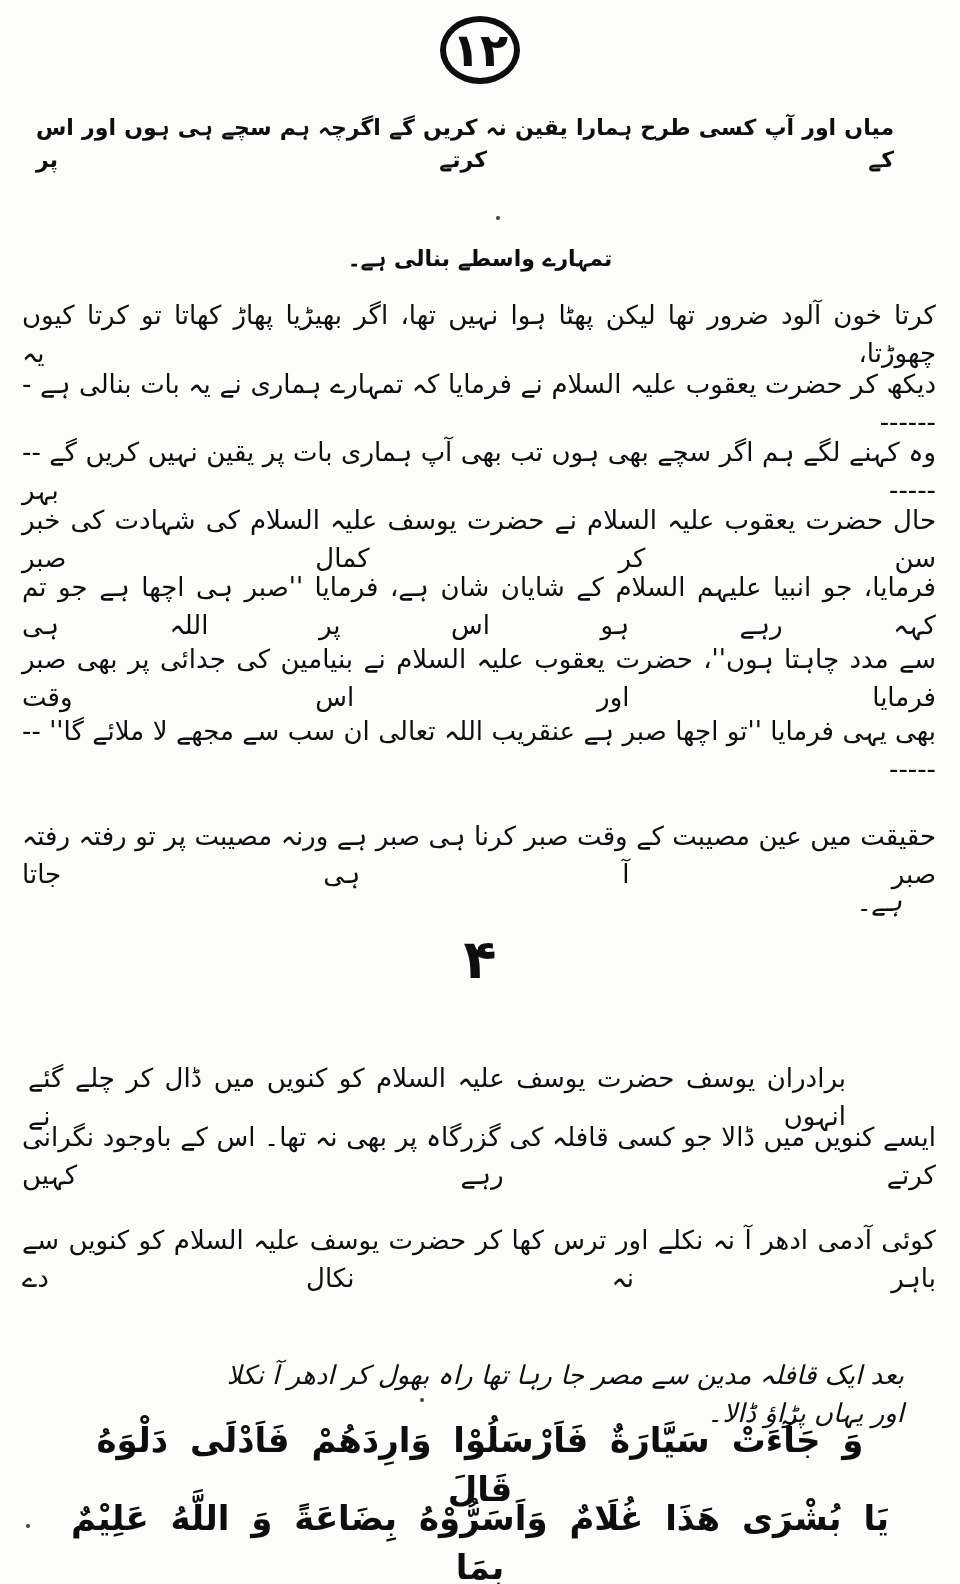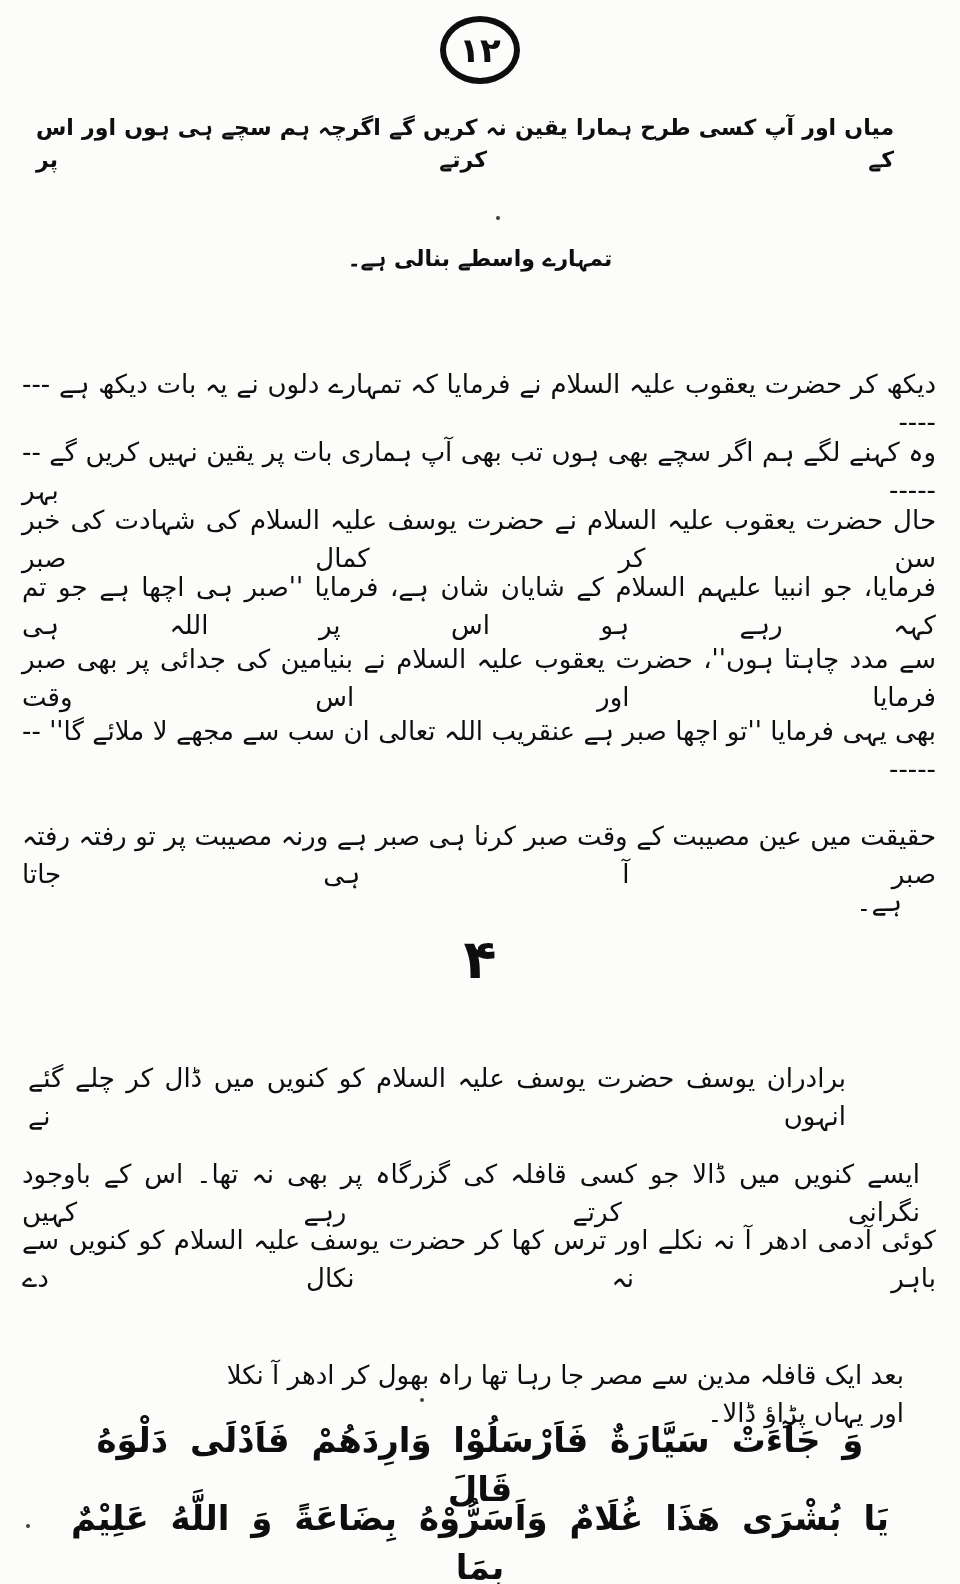--- a/index.html
+++ b/index.html
@@ -17,35 +17,35 @@
     overflow:hidden;
   }
   .line{
     position:absolute;left:0;right:0;
     line-height:1.45;
   }
   .j{text-align:justify;text-align-last:justify;}
   .quote{font-size:22px;font-weight:600;}
   .body{font-size:26px;}
   .center{text-align:center;}
-  .right{text-align:right;}
+  .right{text-align:right;font-style:italic;}
   .quran{
     font-size:34px;font-weight:bold;
     text-align:center;
     word-spacing:10px;
     letter-spacing:0.5px;
   }
   .pagenum{
     position:absolute;top:16px;left:50%;
     transform:translateX(-50%);
     width:80px;height:68px;
     border:6px solid var(--ink);
     border-radius:50%;
     display:flex;align-items:center;justify-content:center;
-    font-size:34px;font-weight:bold;
+    font-size:46px;font-weight:bold;
     box-sizing:border-box;
   }
   .section{
     position:absolute;top:928px;left:0;right:0;
     text-align:center;
     font-size:54px;font-weight:bold;
   }
   .speck{
     position:absolute;width:4px;height:4px;
     background:var(--ink);border-radius:50%;opacity:.8;
@@ -56,33 +56,34 @@
 
 <div class="page">
 
   <div class="pagenum">
     <span>۱۲</span>
   </div>
 
   <div class="line quote j" style="top:112px;padding:0 66px 0 36px">میاں اور آپ کسی طرح ہمارا یقین نہ کریں گے اگرچہ ہم سچے ہی ہوں اور اس کے کرتے پر</div>
   <div class="line quote center" style="top:243px;padding:0 240px 0 240px">تمہارے واسطے بنالی ہے۔</div>
 
-  <div class="line body j" style="top:366px;padding:0 24px 0 22px">دیکھ کر حضرت یعقوب علیہ السلام نے فرمایا کہ تمہارے دلوں نے یہ بات دیکھ ہے -------</div>
+  <div class="line body j" style="top:297px;padding:0 24px 0 22px">کرتا خون آلود ضرور تھا لیکن پھٹا ہوا نہیں تھا، اگر بھیڑیا پھاڑ کھاتا تو کرتا کیوں چھوڑتا، یہ</div>
+  <div class="line body j" style="top:366px;padding:0 24px 0 22px">دیکھ کر حضرت یعقوب علیہ السلام نے فرمایا کہ تمہارے ہماری نے یہ بات بنالی ہے -------</div>
   <div class="line body j" style="top:434px;padding:0 24px 0 22px">وہ کہنے لگے ہم اگر سچے بھی ہوں تب بھی آپ ہماری بات پر یقین نہیں کریں گے ------- بہر</div>
   <div class="line body j" style="top:502px;padding:0 24px 0 22px">حال حضرت یعقوب علیہ السلام نے حضرت یوسف علیہ السلام کی شہادت کی خبر سن کر کمال صبر</div>
   <div class="line body j" style="top:569px;padding:0 24px 0 22px">فرمایا، جو انبیا علیہم السلام کے شایان شان ہے، فرمایا ''صبر ہی اچھا ہے جو تم کہہ رہے ہو اس پر اللہ ہی</div>
   <div class="line body j" style="top:641px;padding:0 24px 0 22px">سے مدد چاہتا ہوں''، حضرت یعقوب علیہ السلام نے بنیامین کی جدائی پر بھی صبر فرمایا اور اس وقت</div>
   <div class="line body j" style="top:713px;padding:0 24px 0 22px">بھی یہی فرمایا ''تو اچھا صبر ہے عنقریب اللہ تعالی ان سب سے مجھے لا ملائے گا'' -------</div>
   <div class="line body j" style="top:818px;padding:0 24px 0 22px">حقیقت میں عین مصیبت کے وقت صبر کرنا ہی صبر ہے ورنہ مصیبت پر تو رفتہ رفتہ صبر آ ہی جاتا</div>
   <div class="line body right" style="top:884px;padding:0 58px 0 22px">ہے۔</div>
 
   <div class="section">۴</div>
 
   <div class="line body j" style="top:1060px;padding:0 114px 0 28px">برادران یوسف حضرت یوسف علیہ السلام کو کنویں میں ڈال کر چلے گئے انہوں نے</div>
-  <div class="line body j" style="top:1156px;padding:0 40px 0 22px">ایسے کنویں میں ڈالا جو کسی قافلہ کی گزرگاہ پر بھی نہ تھا۔ اس کے باوجود نگرانی کرتے رہے کہیں</div>
+  <div class="line body j" style="top:1119px;padding:0 24px 0 22px">ایسے کنویں میں ڈالا جو کسی قافلہ کی گزرگاہ پر بھی نہ تھا۔ اس کے باوجود نگرانی کرتے رہے کہیں</div>
   <div class="line body j" style="top:1222px;padding:0 24px 0 22px">کوئی آدمی ادھر آ نہ نکلے اور ترس کھا کر حضرت یوسف علیہ السلام کو کنویں سے باہر نہ نکال دے</div>
   <div class="line body right" style="top:1357px;padding:0 56px 0 200px">بعد ایک قافلہ مدین سے مصر جا رہا تھا راہ بھول کر ادھر آ نکلا اور یہاں پڑاؤ ڈالا۔</div>
 
   <div class="line quran" style="top:1416px;padding:0 60px">وَ جَآءَتْ سَيَّارَةٌ فَاَرْسَلُوْا وَارِدَهُمْ فَاَدْلَى دَلْوَهُ قَالَ</div>
   <div class="line quran" style="top:1494px;padding:0 60px">يَا بُشْرَى هَذَا غُلَامٌ وَاَسَرُّوْهُ بِضَاعَةً وَ اللَّهُ عَلِيْمٌ بِمَا</div>
 
   <div class="speck" style="top:216px;left:496px"></div>
   <div class="speck" style="top:262px;left:500px"></div>
   <div class="speck" style="top:1398px;left:420px"></div>
   <div class="speck" style="top:1524px;left:26px"></div>

